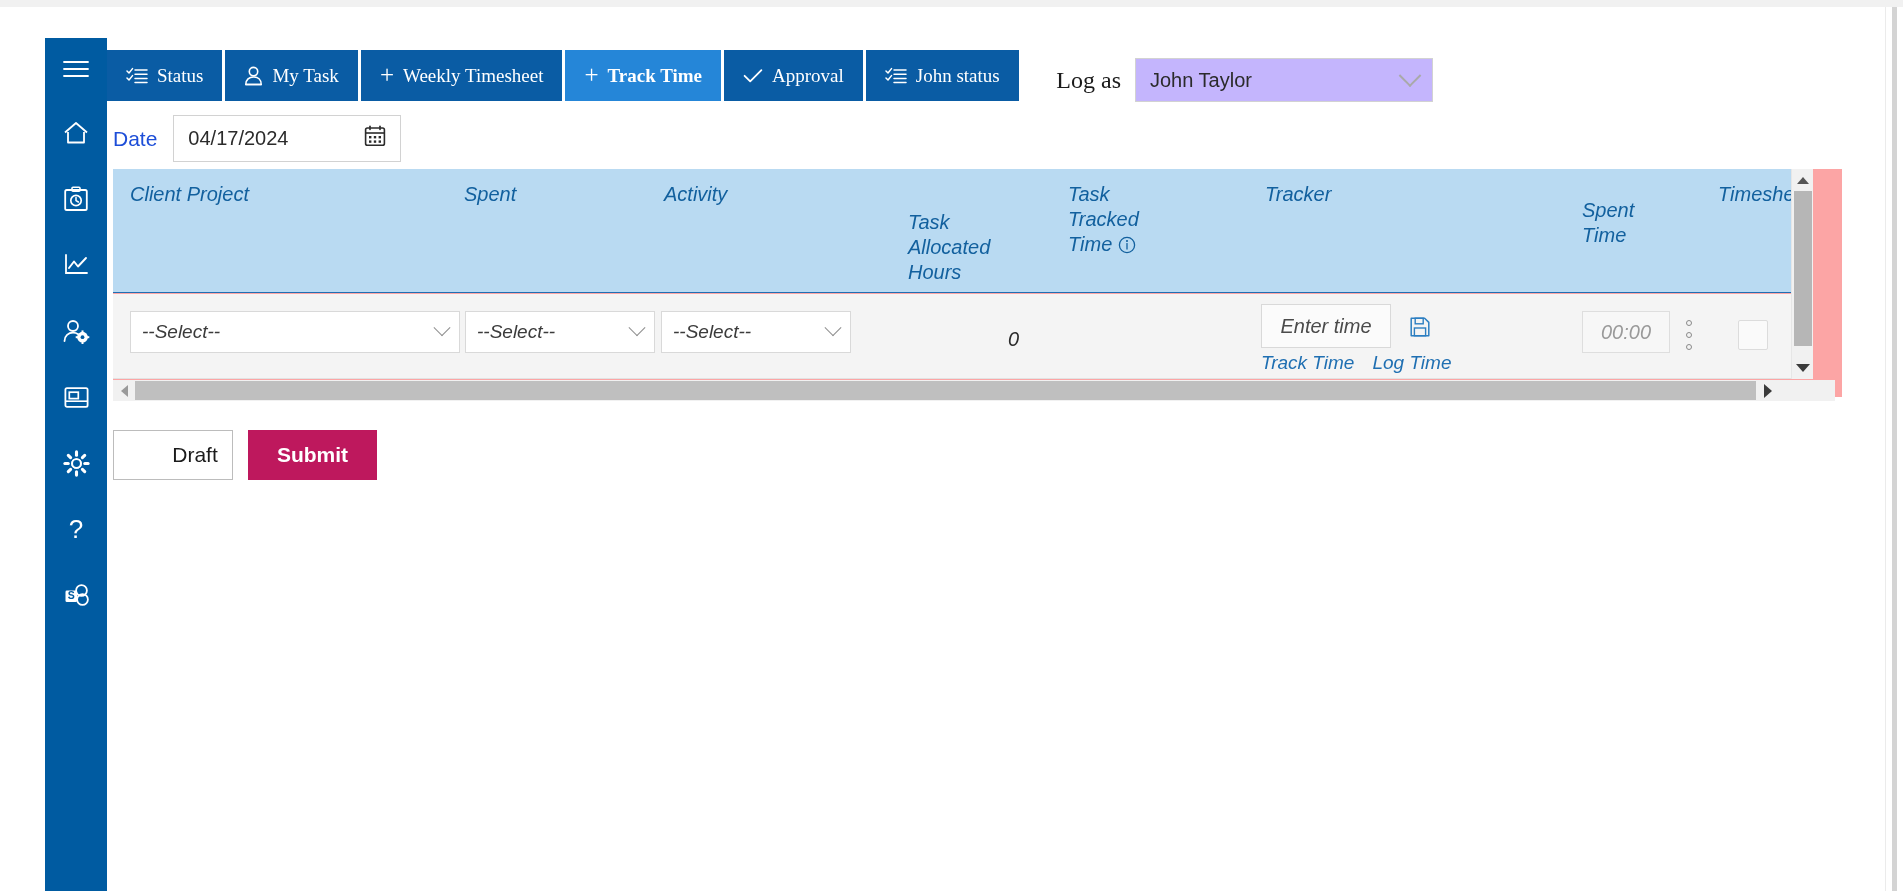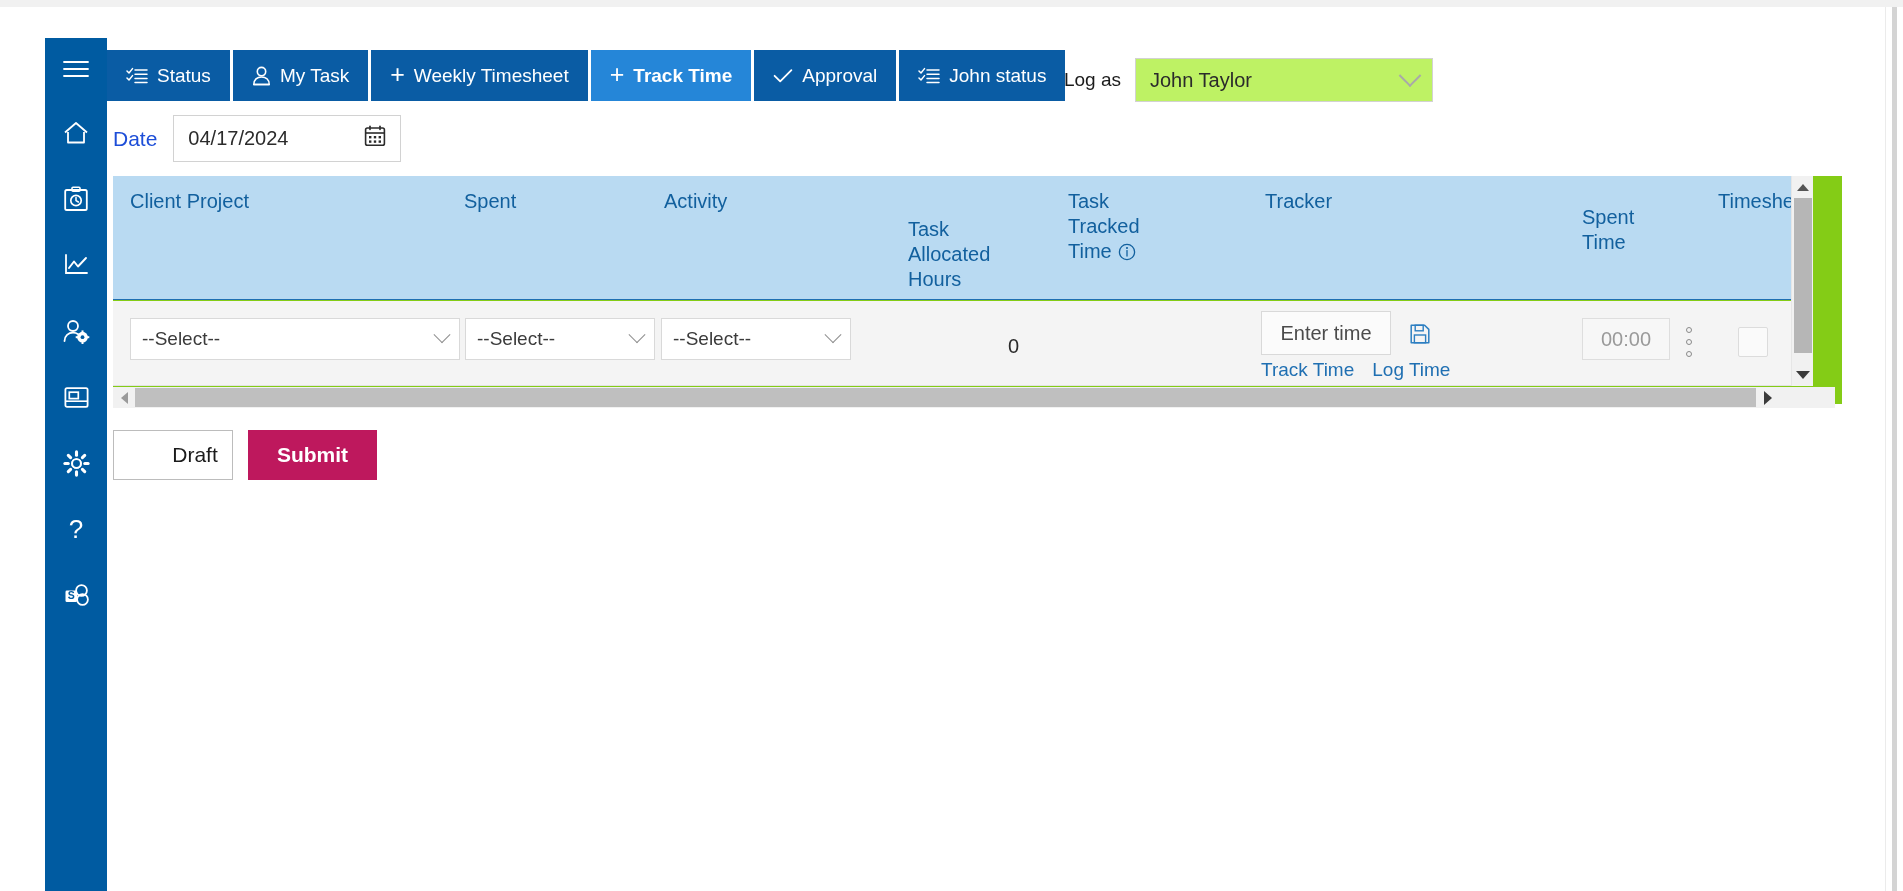--- a/index.html
+++ b/index.html
@@ -55,35 +55,36 @@
   .tab {
     background: #0a5ca4;
     color: #ffffff;
     display: flex; align-items: center; justify-content: flex-end;
     gap: 9px;
     padding: 0 19px;
     font-size: 19px;
     white-space: nowrap;
     cursor: pointer;
     line-height: 1;
+    font-family: Liberation Serif, serif;
   }
   .tab.active { background: #2586d8; font-weight: bold; }
   .tab .tab-ico { display: inline-flex; align-items: center; }
   .tab .tab-ico svg { display: block; }
   .tab .plus-glyph { font-size: 25px; font-weight: 300; line-height: 1; margin-top: -2px; }
 
   
   .logas-wrap {
     position: absolute; right: 470px; top: 58px;
     display: flex; align-items: center; gap: 14px;
   }
-  .logas-label { font-size: 19px; color: #1b1b1b; }
+  .logas-label { font-size: 24px; color: #1b1b1b; font-family: Liberation Serif, serif; }
   .logas-select {
     width: 298px; height: 44px;
-    border: 1px solid #d2d2d2; background: #bef264;
+    border: 1px solid #d2d2d2; background: #c4b5fd;
     display: flex; align-items: center; justify-content: space-between;
     padding: 0 14px 0 14px;
     font-size: 20px; color: #2b2b2b;
     cursor: pointer;
   }
   .chev {
     width: 16px; height: 16px;
     border-right: 2px solid #a9a9a9; border-bottom: 2px solid #a9a9a9;
     transform: rotate(45deg) translate(-3px,-3px);
     flex: none;
@@ -103,23 +104,24 @@
     width: 228px; height: 47px;
     border: 1px solid #d2d2d2; background: #ffffff;
     display: flex; align-items: center; justify-content: space-between;
     padding: 0 14px;
     font-size: 20px; color: #2b2b2b;
     cursor: text;
   }
 
   
   .grid-panel {
-    position: absolute; left: 113px; top: 176px;
+    position: absolute; left: 113px; top: 169px;
     width: 1729px; height: 228px;
-    background: #84cc16;
+    background: #fca5a5;
+    font-style: italic;
   }
   .grid-viewport {
     position: absolute; left: 0; top: 0;
     width: 1700px; height: 210px;
     overflow: hidden;
   }
   .grid-head {
     position: absolute; left: 0; top: 0;
     width: 1700px; height: 124px;
     background: #b9daf2;

